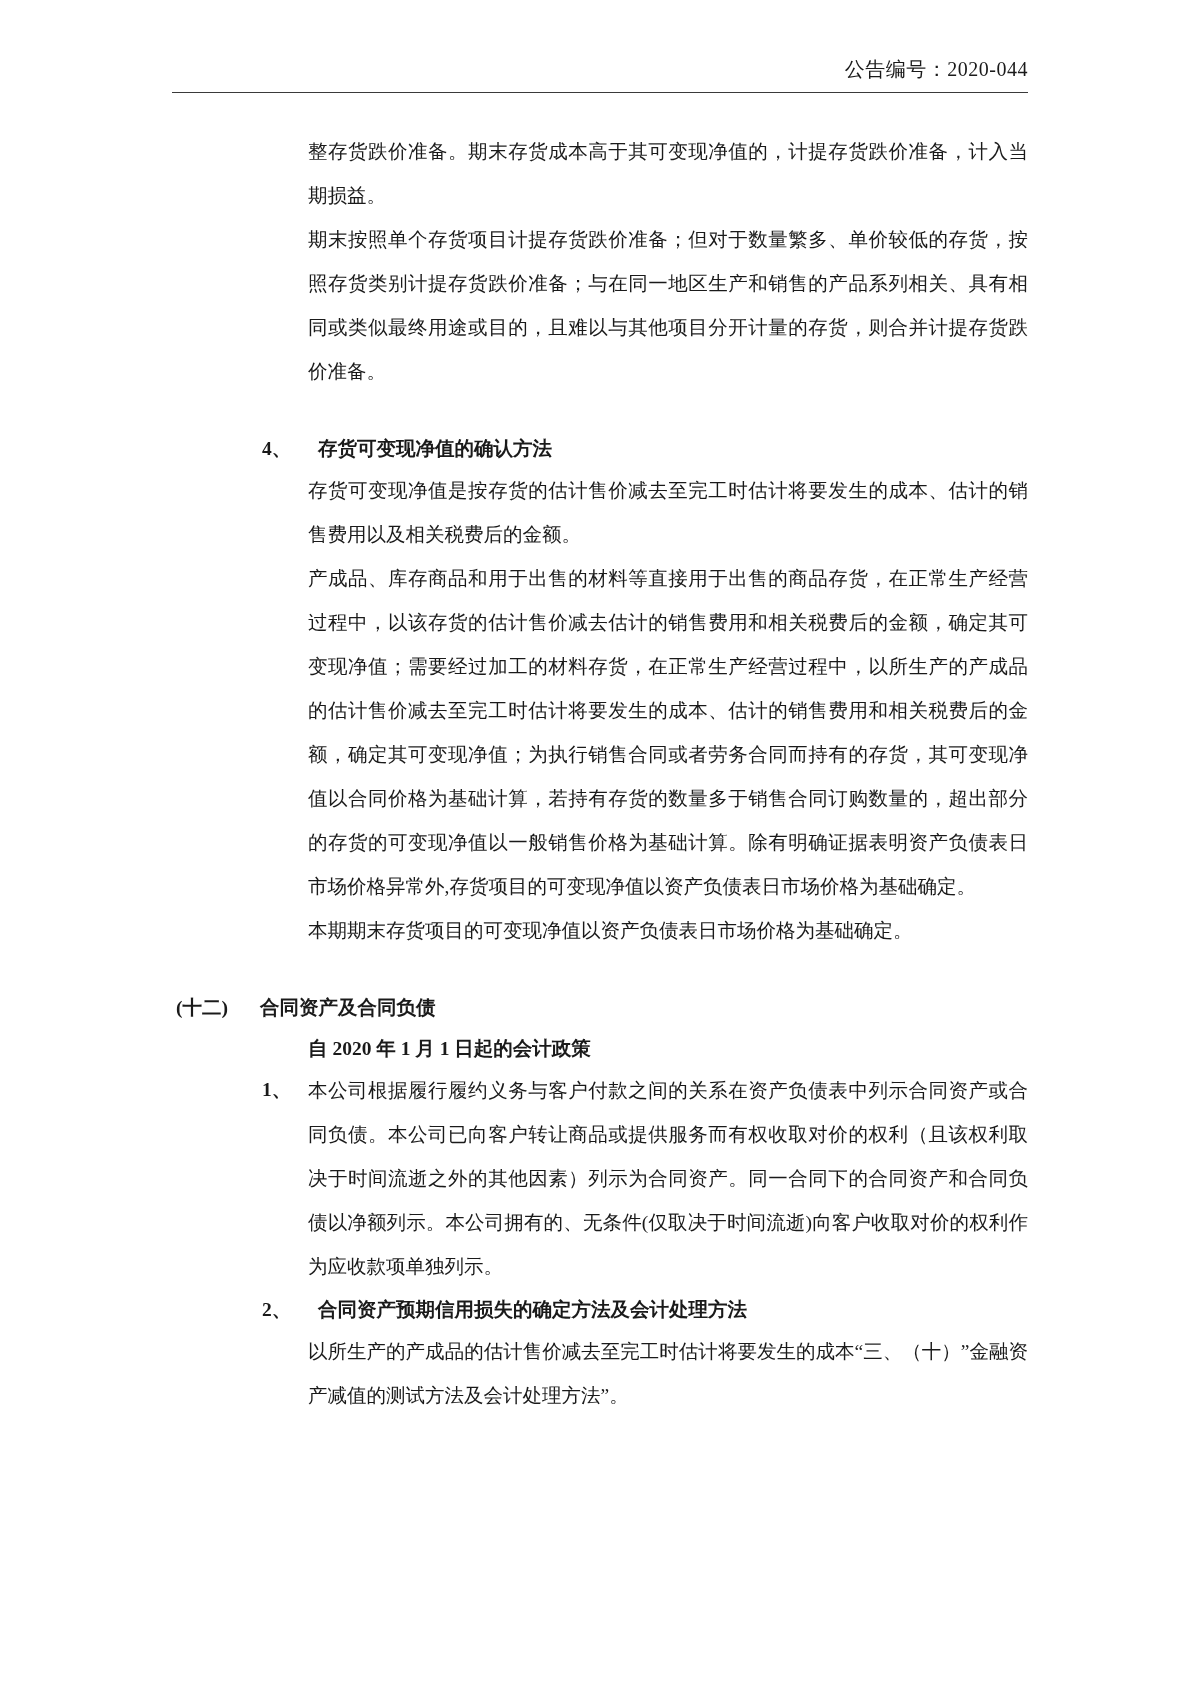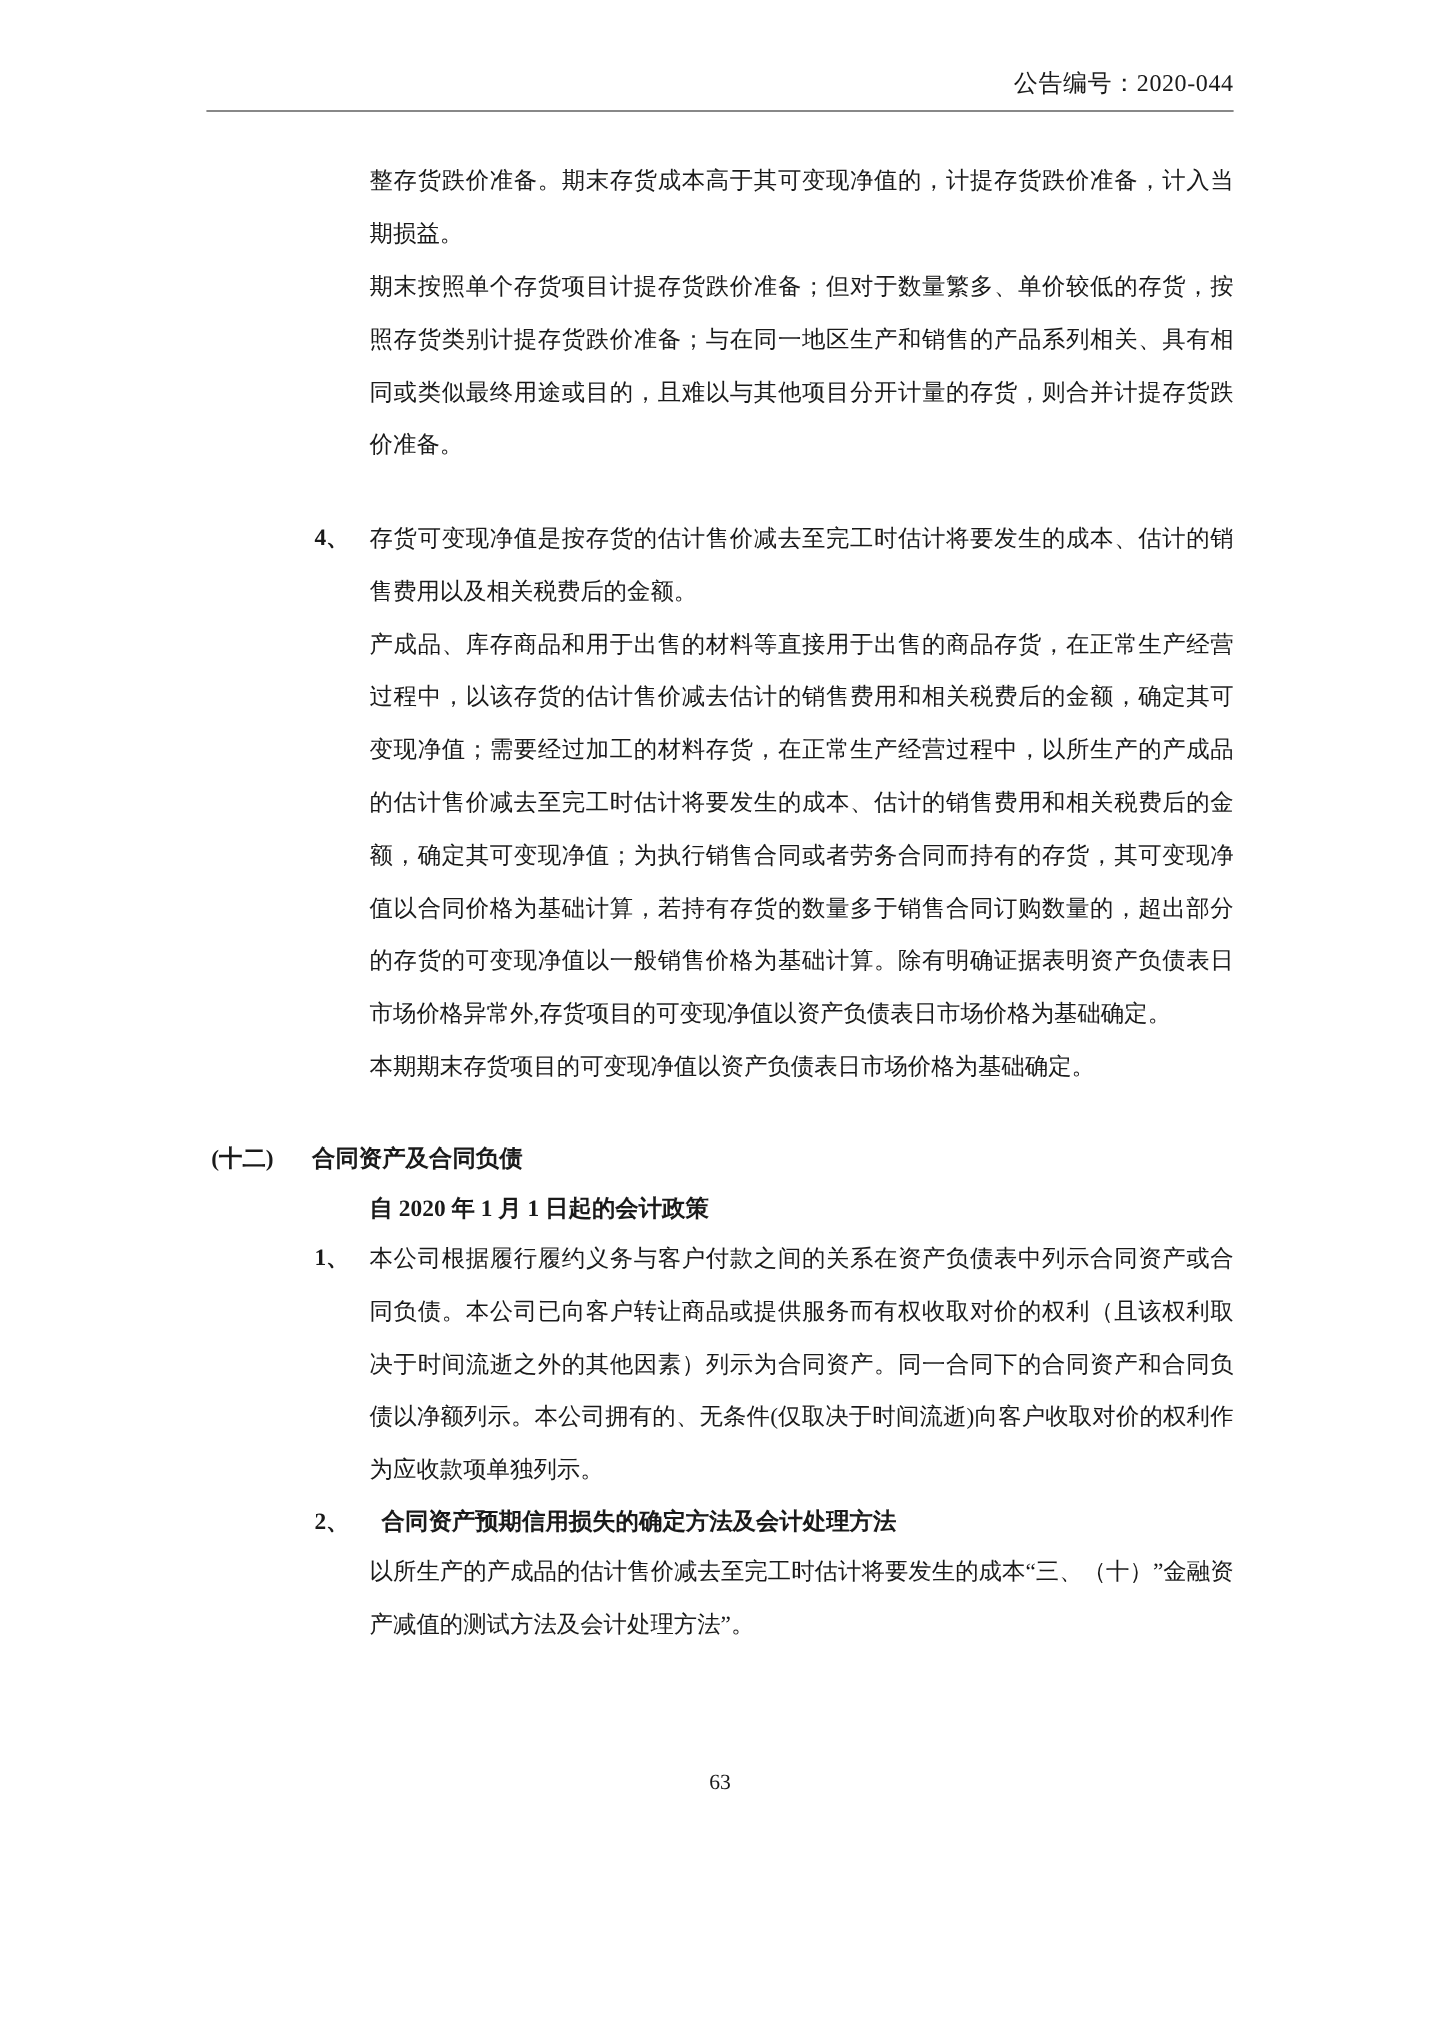--- a/index.html
+++ b/index.html
@@ -118,20 +118,21 @@
   <div class="content">
 
     <p class="body-first">整存货跌价准备。期末存货成本高于其可变现净值的，计提存货跌价准备，计入当期损益。</p>
 
     <p class="indent-body">期末按照单个存货项目计提存货跌价准备；但对于数量繁多、单价较低的存货，按照存货类别计提存货跌价准备；与在同一地区生产和销售的产品系列相关、具有相同或类似最终用途或目的，且难以与其他项目分开计量的存货，则合并计提存货跌价准备。</p>
 
     <div class="gap-lg"></div>
 
     <div class="numbered">
       <span class="num">4、</span>
+      <span class="lbl">存货可变现净值的确认方法</span>
     </div>
 
     <p class="indent-body">存货可变现净值是按存货的估计售价减去至完工时估计将要发生的成本、估计的销售费用以及相关税费后的金额。</p>
     <p class="indent-body">产成品、库存商品和用于出售的材料等直接用于出售的商品存货，在正常生产经营过程中，以该存货的估计售价减去估计的销售费用和相关税费后的金额，确定其可变现净值；需要经过加工的材料存货，在正常生产经营过程中，以所生产的产成品的估计售价减去至完工时估计将要发生的成本、估计的销售费用和相关税费后的金额，确定其可变现净值；为执行销售合同或者劳务合同而持有的存货，其可变现净值以合同价格为基础计算，若持有存货的数量多于销售合同订购数量的，超出部分的存货的可变现净值以一般销售价格为基础计算。除有明确证据表明资产负债表日市场价格异常外,存货项目的可变现净值以资产负债表日市场价格为基础确定。</p>
     <p class="indent-body">本期期末存货项目的可变现净值以资产负债表日市场价格为基础确定。</p>
 
     <div class="gap-lg"></div>
 
     <div class="section-head">
       <span class="sec-num">(十二)</span><span>合同资产及合同负债</span>
@@ -147,15 +148,14 @@
 
     <div class="numbered">
       <span class="num">2、</span>
       <span class="lbl">合同资产预期信用损失的确定方法及会计处理方法</span>
     </div>
 
     <p class="indent-body">以所生产的产成品的估计售价减去至完工时估计将要发生的成本“三、（十）”金融资产减值的测试方法及会计处理方法”。</p>
 
   </div>
 
-  <div class="page-number">63</div>
 
 </div>
 
 </body></html>

